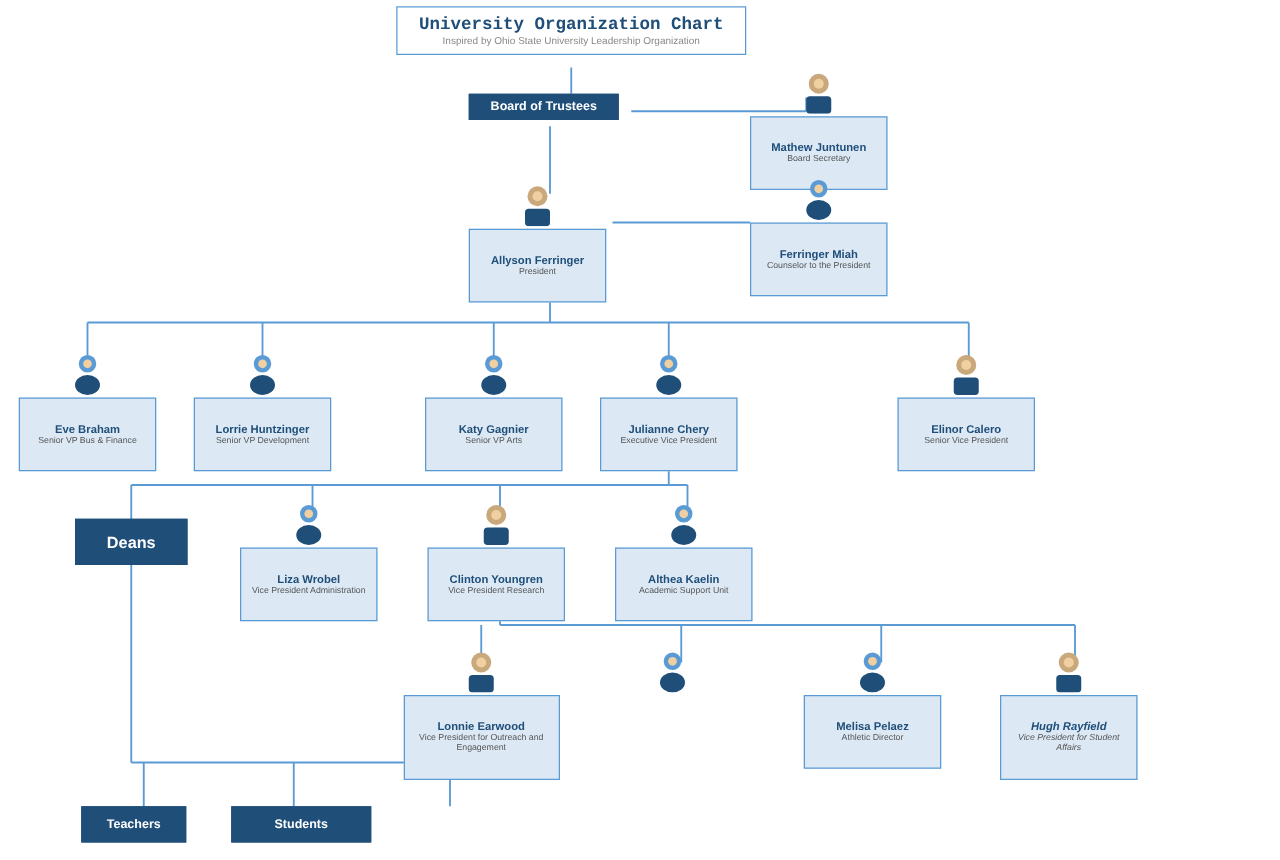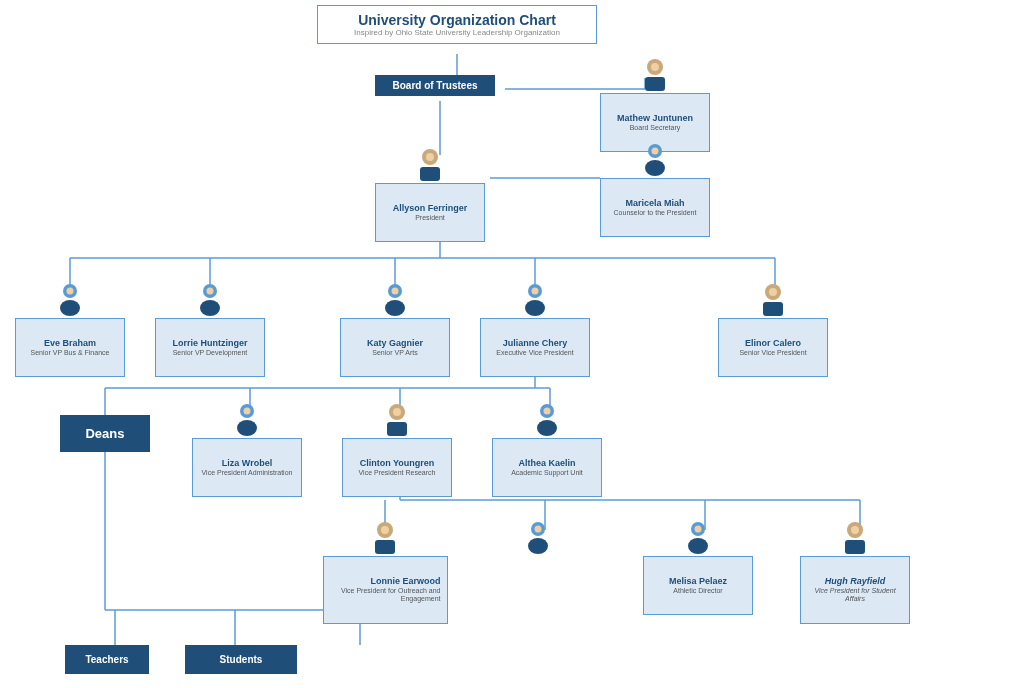--- a/index.html
+++ b/index.html
@@ -83,20 +83,21 @@
       width: 280px;
       border: 1.5px solid #5b9bd5;
       background: #fff;
       padding: 6px 10px;
       text-align: center;
     }
     #main-title .big {
       font-size: 14px;
       font-weight: bold;
       color: #1f4e79;
+      font-family: Liberation Mono, monospace;
     }
     #main-title .sub {
       font-size: 8px;
       color: #888;
     }
   </style>
 </head>
 <body>
 
 <div id="chart-container">
@@ -178,21 +179,21 @@
     </div>
   </div>
 
   <div class="node" style="left:600px;top:140px;">
     <svg class="avatar" viewBox="0 0 36 36">
         <circle cx="18" cy="11" r="7" fill="#5b9bd5"></circle>
         <ellipse cx="18" cy="28" rx="10" ry="8" fill="#1f4e79"></ellipse>
         <circle cx="18" cy="11" r="3.5" fill="#f0d0a0"></circle>
       </svg>
     <div class="node-box">
-      <div class="name">Maricela Miah</div>
+      <div class="name">Ferringer Miah</div>
       <div class="title">Counselor to the President</div>
     </div>
   </div>
 
   <div class="node" style="left:15px;top:280px;">
     <svg class="avatar" viewBox="0 0 36 36">
         <circle cx="18" cy="11" r="7" fill="#5b9bd5"></circle>
         <ellipse cx="18" cy="28" rx="10" ry="8" fill="#1f4e79"></ellipse>
         <circle cx="18" cy="11" r="3.5" fill="#f0d0a0"></circle>
       </svg>
@@ -289,21 +290,21 @@
       <div class="title">Academic Support Unit</div>
     </div>
   </div>
 
   <div class="node" style="left:325px;top:518px;width:120px;">
     <svg class="avatar" viewBox="0 0 36 36">
         <circle cx="18" cy="12" r="8" fill="#c9a87c"></circle>
         <rect x="8" y="22" width="20" height="14" rx="3" fill="#1f4e79"></rect>
         <circle cx="18" cy="12" r="4" fill="#f0d0a0"></circle>
       </svg>
-    <div class="node-box" style="width:125px;text-align:right;">
+    <div class="node-box" style="width:125px;">
       <div class="name">Lonnie Earwood</div>
       <div class="title">Vice President for Outreach and Engagement</div>
     </div>
   </div>
 
   <div class="node" style="left:483px;top:518px;">
     <svg class="avatar" viewBox="0 0 36 36">
         <circle cx="18" cy="11" r="7" fill="#5b9bd5"></circle>
         <ellipse cx="18" cy="28" rx="10" ry="8" fill="#1f4e79"></ellipse>
         <circle cx="18" cy="11" r="3.5" fill="#f0d0a0"></circle>

